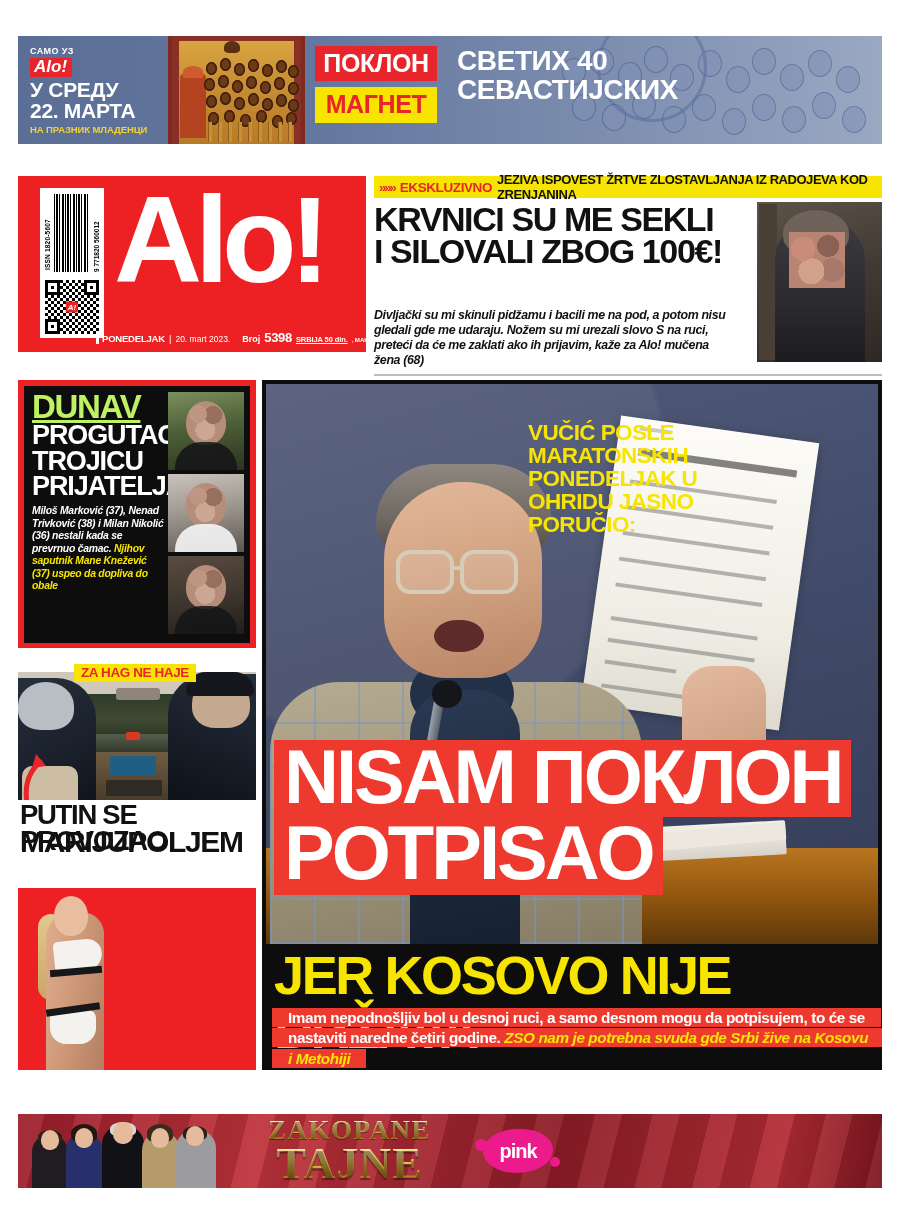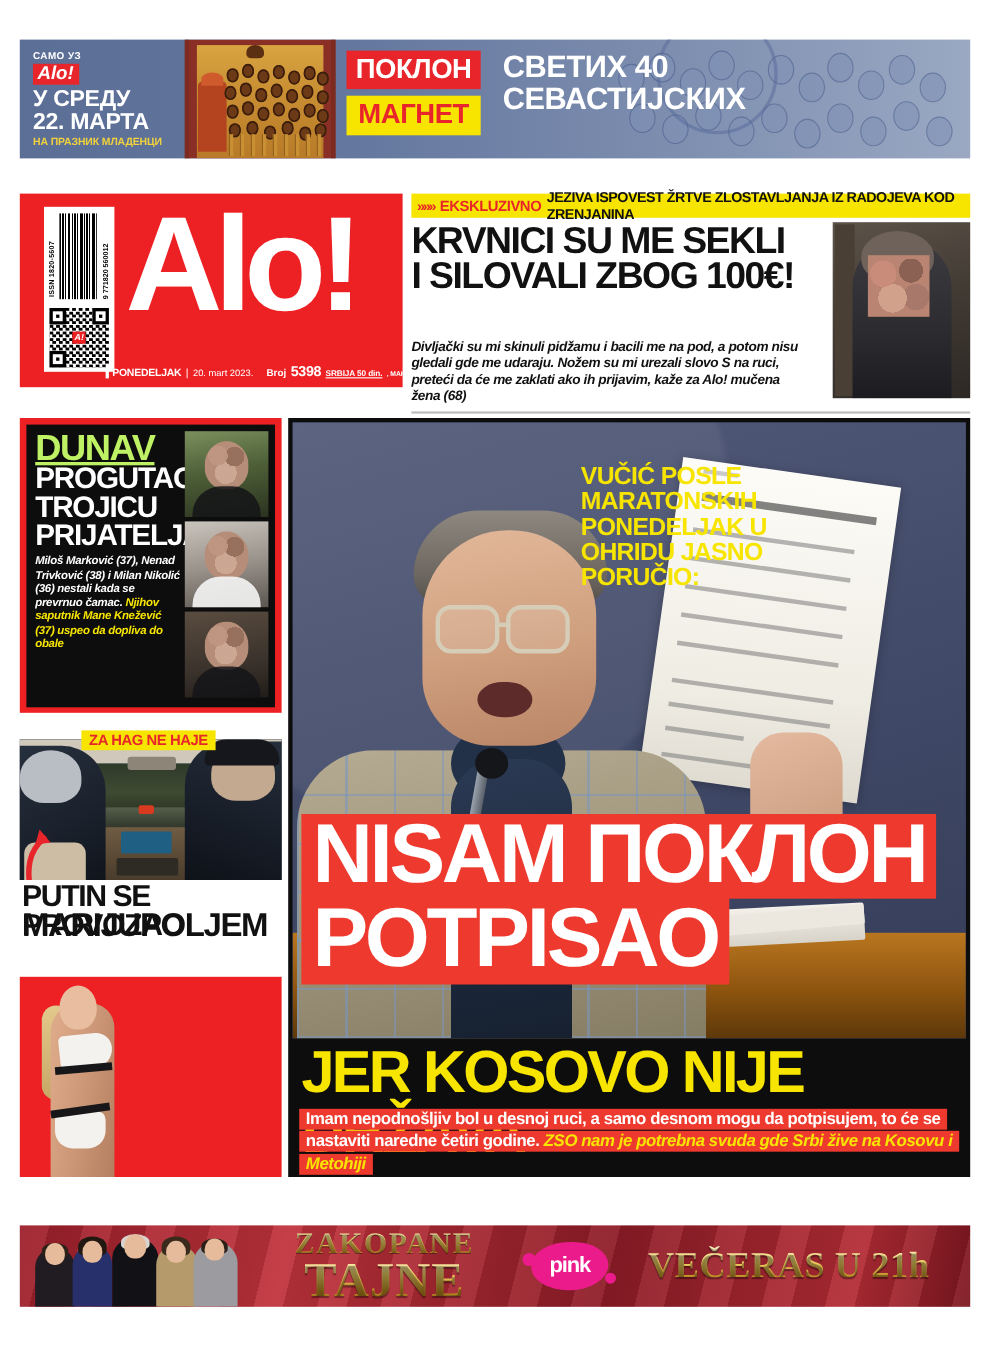--- a/index.html
+++ b/index.html
@@ -249,21 +249,21 @@
   .main-kicker{ position:absolute; left:266px; top:42px; width:220px; color:#f7e500;
      font-weight:bold; font-size:22.5px; line-height:1.02; letter-spacing:-.6px; z-index:6;}
   .main-h1{ position:absolute; left:12px; top:360px; z-index:7; background:#ee3a2e; color:#fff;
      font-weight:bold; font-size:76px; line-height:.93; letter-spacing:-3px; padding:2px 10px 4px 10px;}
   .main-h2{ position:absolute; left:12px; top:436px; z-index:7; background:#ee3a2e; color:#fff;
      font-weight:bold; font-size:76px; line-height:.93; letter-spacing:-3px; padding:2px 10px 6px 10px;}
   .main-yellow{ position:absolute; left:4px; top:566px; width:612px; color:#f7e500;
      font-weight:bold; font-size:54px; letter-spacing:-2.4px; line-height:1; padding:2px 6px 0 8px; z-index:8;}
   .main-lead{ position:absolute; left:10px; top:628px; width:600px; z-index:8;}
   .ml-line{ background:#ee3a2e; color:#fff; font-weight:bold; font-size:15.3px; letter-spacing:-.4px;
-     line-height:1.34; display:inline; box-decoration-break:clone; -webkit-box-decoration-break:clone; padding:1px 6px;text-align:center;}
+     line-height:1.34; display:inline; box-decoration-break:clone; -webkit-box-decoration-break:clone; padding:1px 16px;text-align:center;}
   .ml-line .hl{ color:#f7e500; font-style:italic;}
   .main-lead p{ margin:0 0 1px 0;}
 
   
   .adbar{ position:absolute; left:18px; top:1114px; width:864px; height:74px; overflow:hidden;
      background:
        repeating-linear-gradient(104deg, rgba(255,255,255,.06) 0 26px, rgba(0,0,0,.10) 26px 56px),
        linear-gradient(100deg,#9c1f2b 0%,#c0333c 28%,#8e1c27 62%,#b32c35 88%,#7d1620 100%);
      display:flex; align-items:center;}
   .ad-cast{ width:206px; height:74px; position:relative;}
@@ -584,16 +584,15 @@
     <div class="ad-title">
       <div class="ad-zak">ZAKOPANE</div>
       <div class="ad-tajne">TAJNE</div>
     </div>
 
     <div class="ad-pink">
       <div class="pink-blob"></div>
       <div class="pink-txt">pink</div>
     </div>
 
-    <div class="ad-time">VEČERAS U 21h</div>
   </div>
 
 </div>
 
 </body></html>

